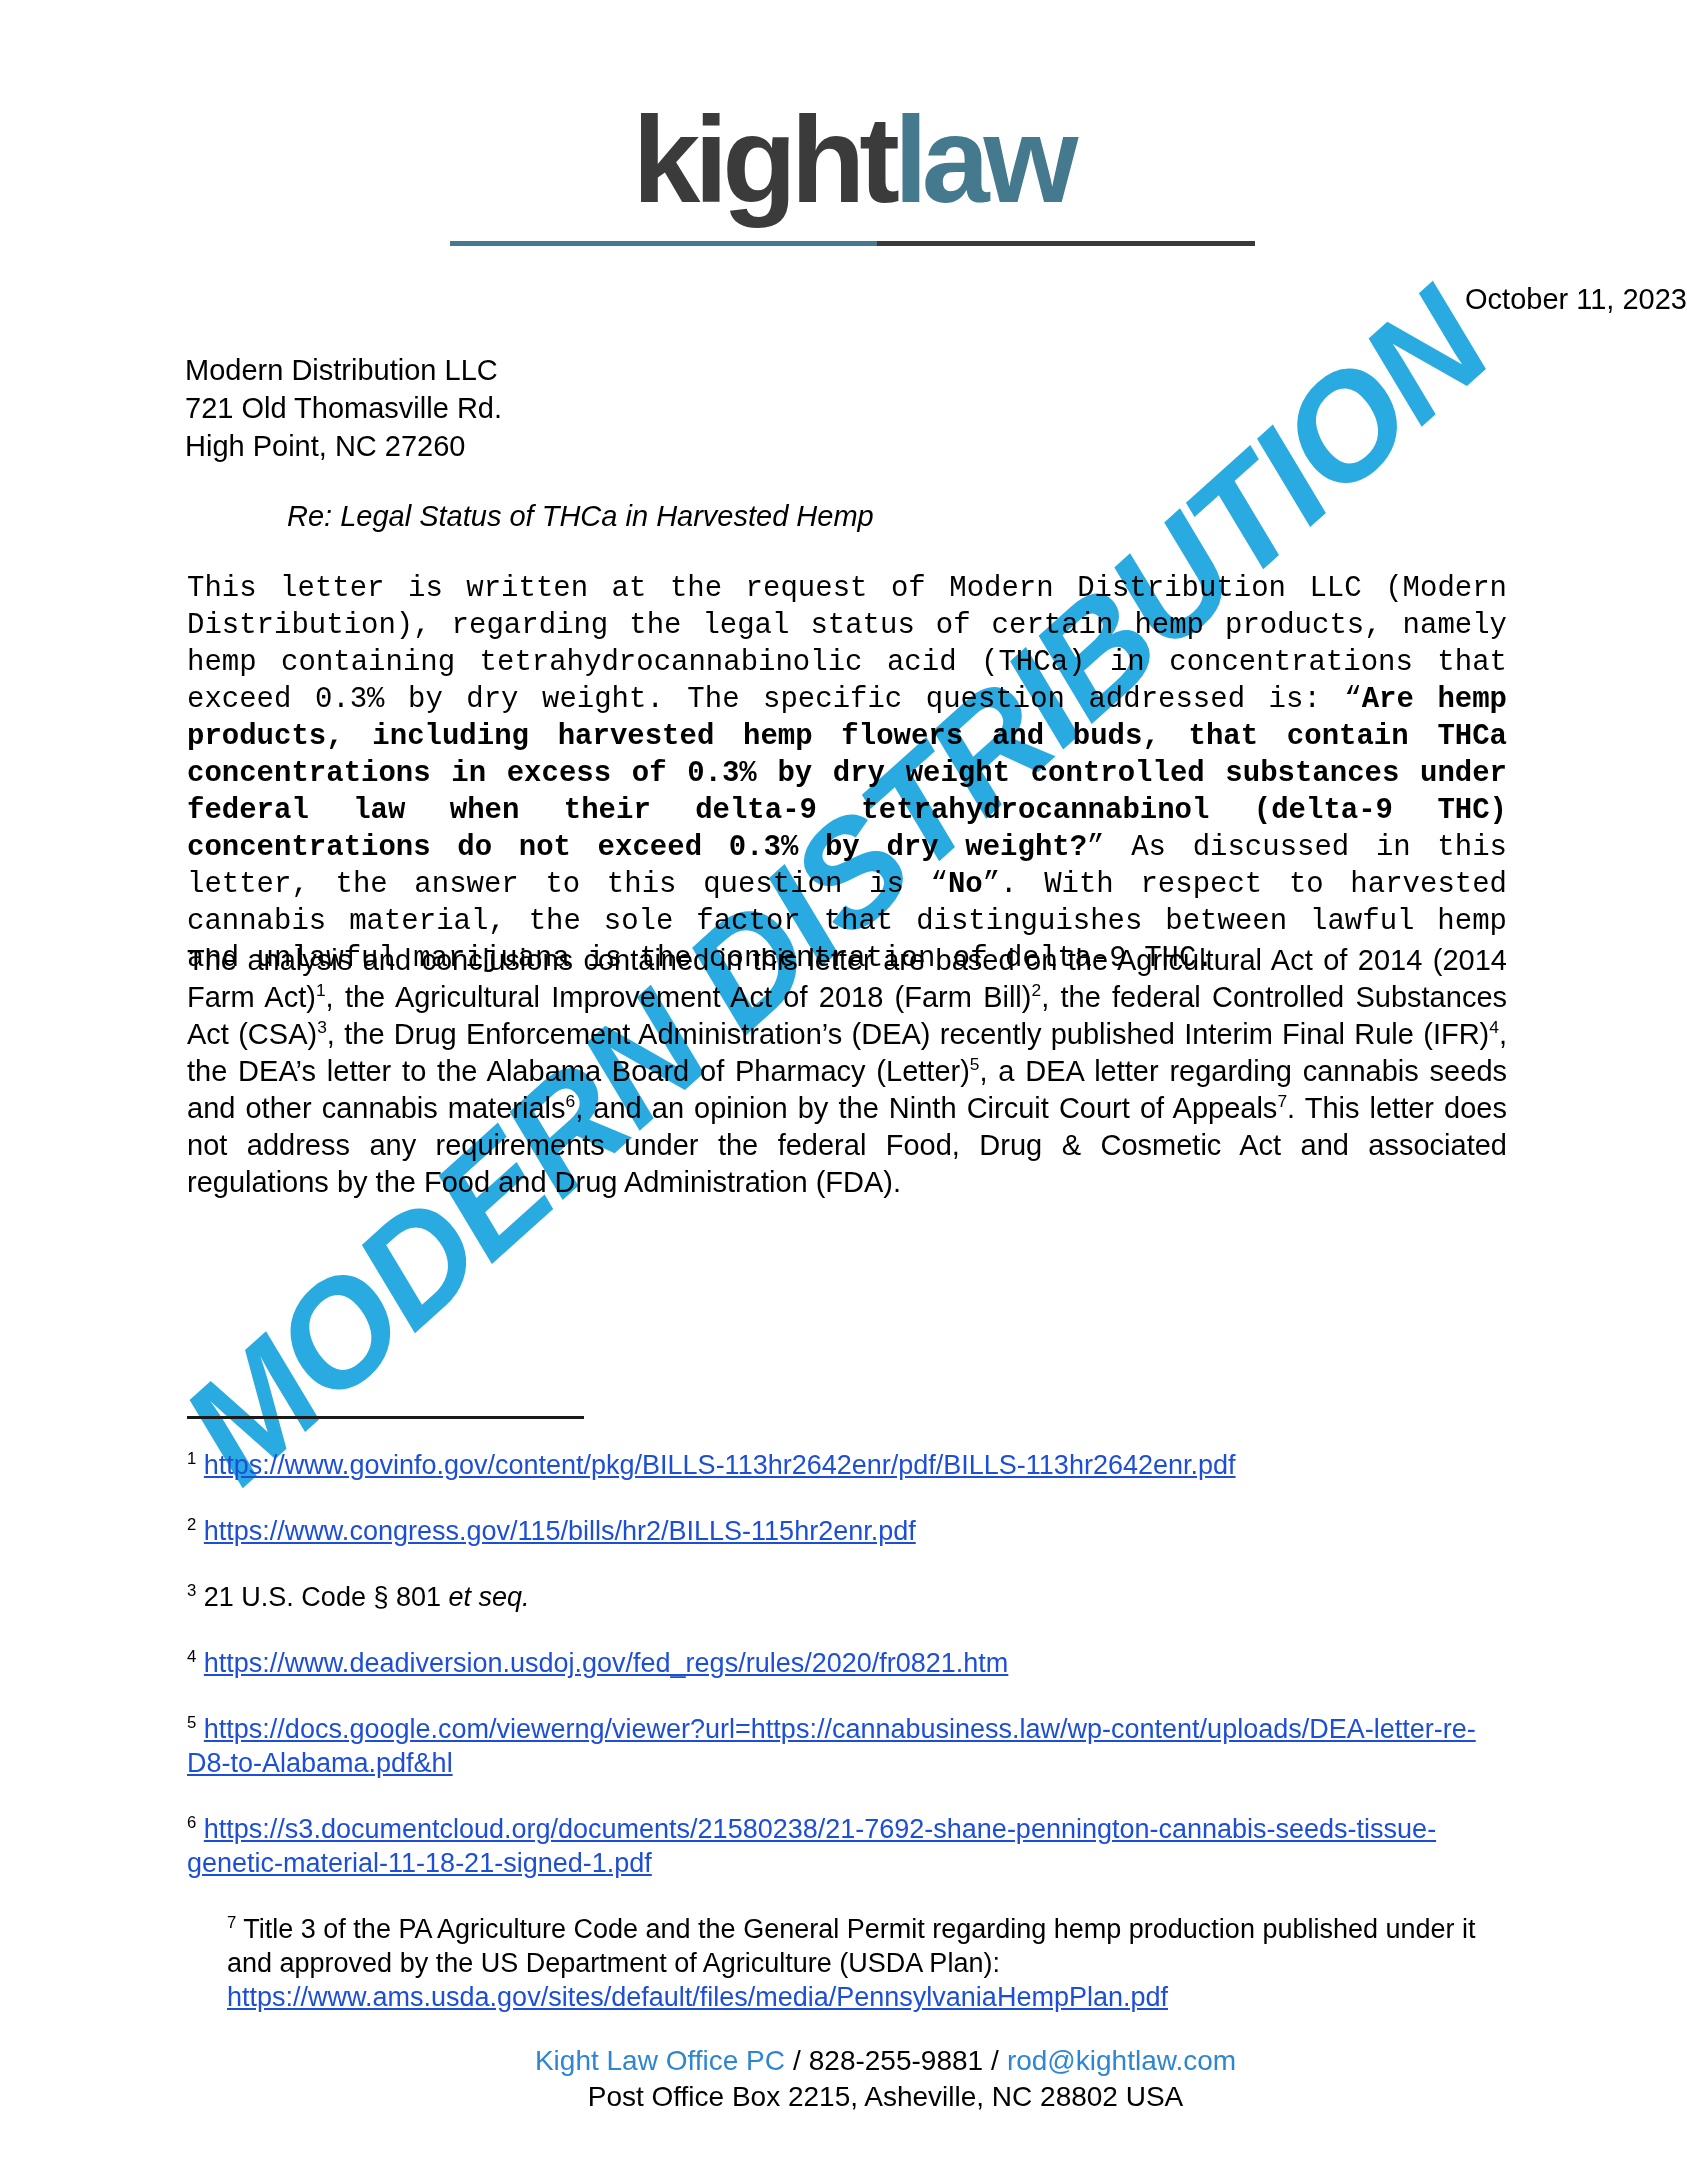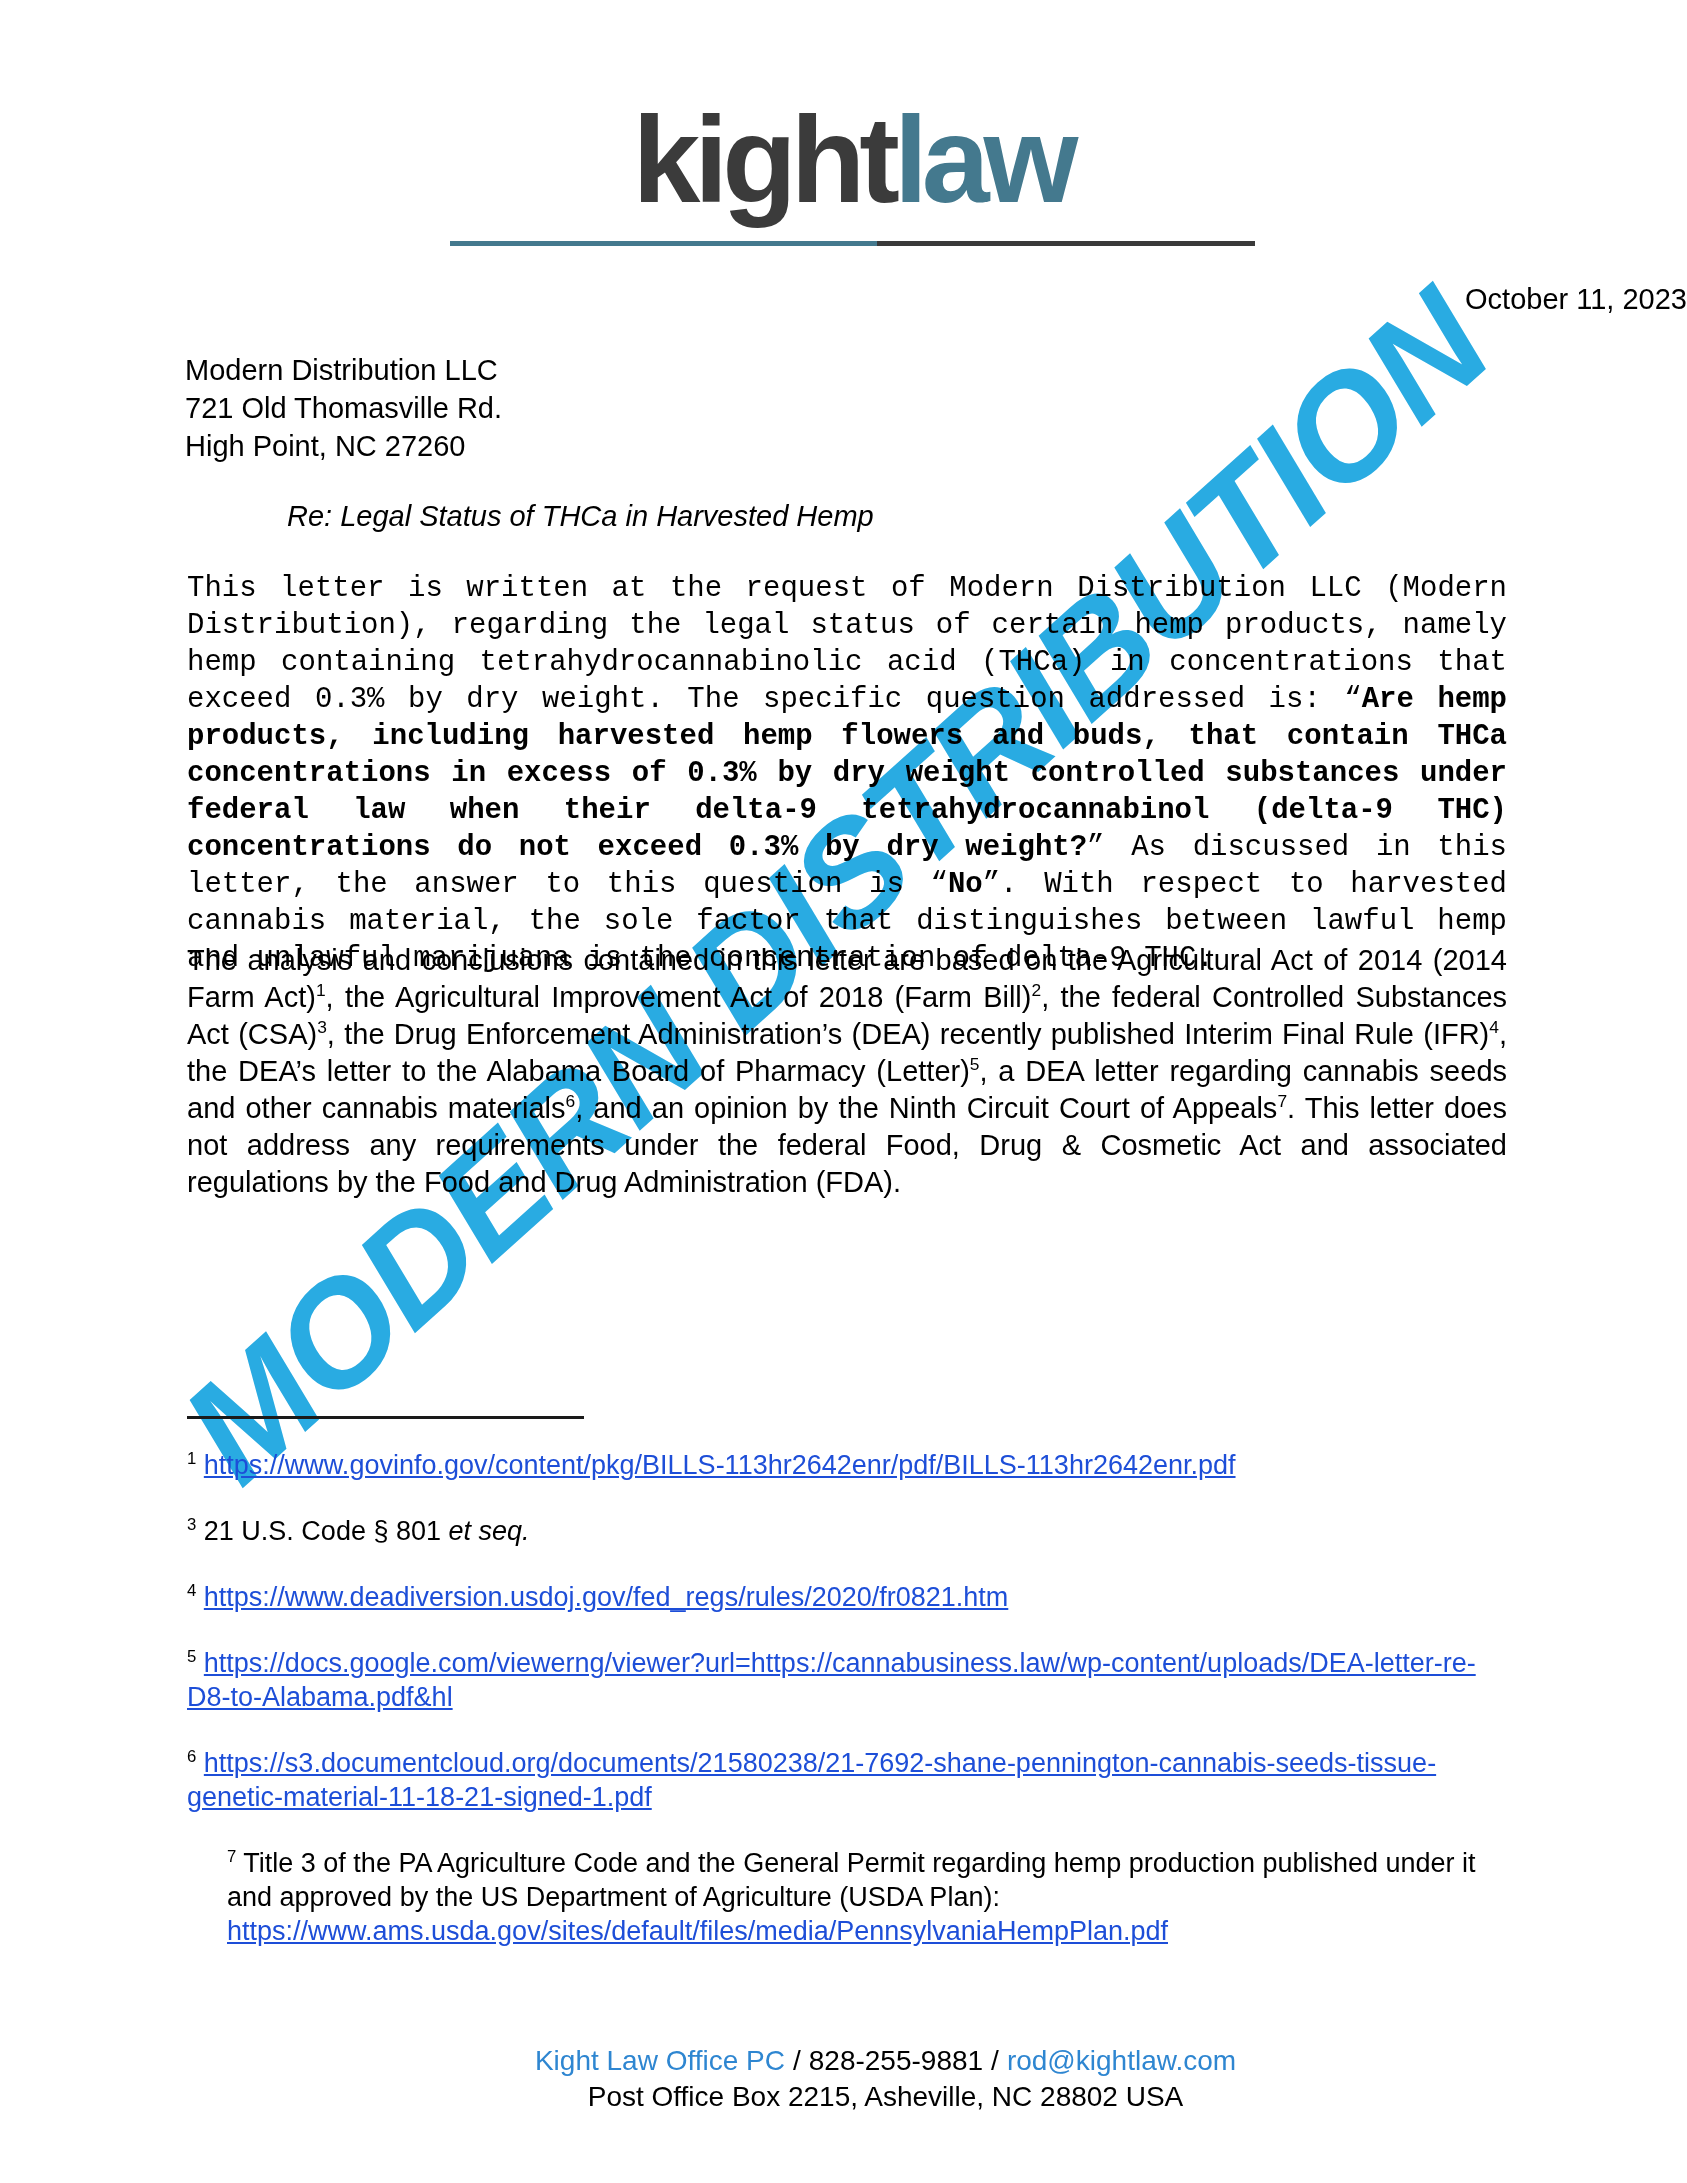--- a/index.html
+++ b/index.html
@@ -109,20 +109,21 @@
     <div class="re-line">Re: Legal Status of THCa in Harvested Hemp</div>
 
     <p class="para para1"><span>This letter is written at the request of Modern Distribution LLC (Modern Distribution), regarding the legal status of certain hemp products, namely hemp containing tetrahydrocannabinolic acid (THCa) in concentrations that exceed 0.3% by dry weight. The specific question addressed is: “</span><b>Are hemp products, including harvested hemp flowers and buds, that contain THCa concentrations in excess of 0.3% by dry weight controlled substances under federal law when their delta-9 tetrahydrocannabinol (delta-9 THC) concentrations do not exceed 0.3% by dry weight?</b><span>” As discussed in this letter, the answer to this question is “</span><b>No</b><span>”. With respect to harvested cannabis material, the sole factor that distinguishes between lawful hemp and unlawful marijuana is the concentration of delta-9 THC.</span></p>
 
     <p class="para para2"><span>The analysis and conclusions contained in this letter are based on the Agricultural Act of 2014 (2014 Farm Act)</span><sup>1</sup><span>, the Agricultural Improvement Act of 2018 (Farm Bill)</span><sup>2</sup><span>, the federal Controlled Substances Act (CSA)</span><sup>3</sup><span>, the Drug Enforcement Administration’s (DEA) recently published Interim Final Rule (IFR)</span><sup>4</sup><span>, the DEA’s letter to the Alabama Board of Pharmacy (Letter)</span><sup>5</sup><span>, a DEA letter regarding cannabis seeds and other cannabis materials</span><sup>6</sup><span>, and an opinion by the Ninth Circuit Court of Appeals</span><sup>7</sup><span>. This letter does not address any requirements under the federal Food, Drug &amp; Cosmetic Act and associated regulations by the Food and Drug Administration (FDA).</span></p>
 
     <div class="fn-sep"></div>
 
     <div class="footnotes">
       <div class="footnote"><sup>1</sup> <a>https://www.govinfo.gov/content/pkg/BILLS-113hr2642enr/pdf/BILLS-113hr2642enr.pdf</a></div>
+      <div class="footnote"><sup>2</sup> <a>https://www.congress.gov/115/bills/hr2/BILLS-115hr2enr.pdf</a></div>
       <div class="footnote"><sup>3</sup> <span>21 U.S. Code § 801</span> <i>et seq.</i></div>
       <div class="footnote"><sup>4</sup> <a>https://www.deadiversion.usdoj.gov/fed_regs/rules/2020/fr0821.htm</a></div>
       <div class="footnote"><sup>5</sup> <a>https://docs.google.com/viewerng/viewer?url=https://cannabusiness.law/wp-content/uploads/DEA-letter-re-D8-to-Alabama.pdf&amp;hl</a></div>
       <div class="footnote"><sup>6</sup> <a>https://s3.documentcloud.org/documents/21580238/21-7692-shane-pennington-cannabis-seeds-tissue-genetic-material-11-18-21-signed-1.pdf</a></div>
       <div class="footnote"><sup>7</sup> <span>Title 3 of the PA Agriculture Code and the General Permit regarding hemp production published under it and approved by the US Department of Agriculture (USDA Plan):</span><br><a>https://www.ams.usda.gov/sites/default/files/media/PennsylvaniaHempPlan.pdf</a></div>
     </div>
 
     <div class="footer">
       <div><span class="blue">Kight Law Office PC</span><span class="sep">/</span><span>828-255-9881</span><span class="sep">/</span><span class="blue">rod@kightlaw.com</span></div>
       <div>Post Office Box 2215, Asheville, NC 28802 USA</div>

